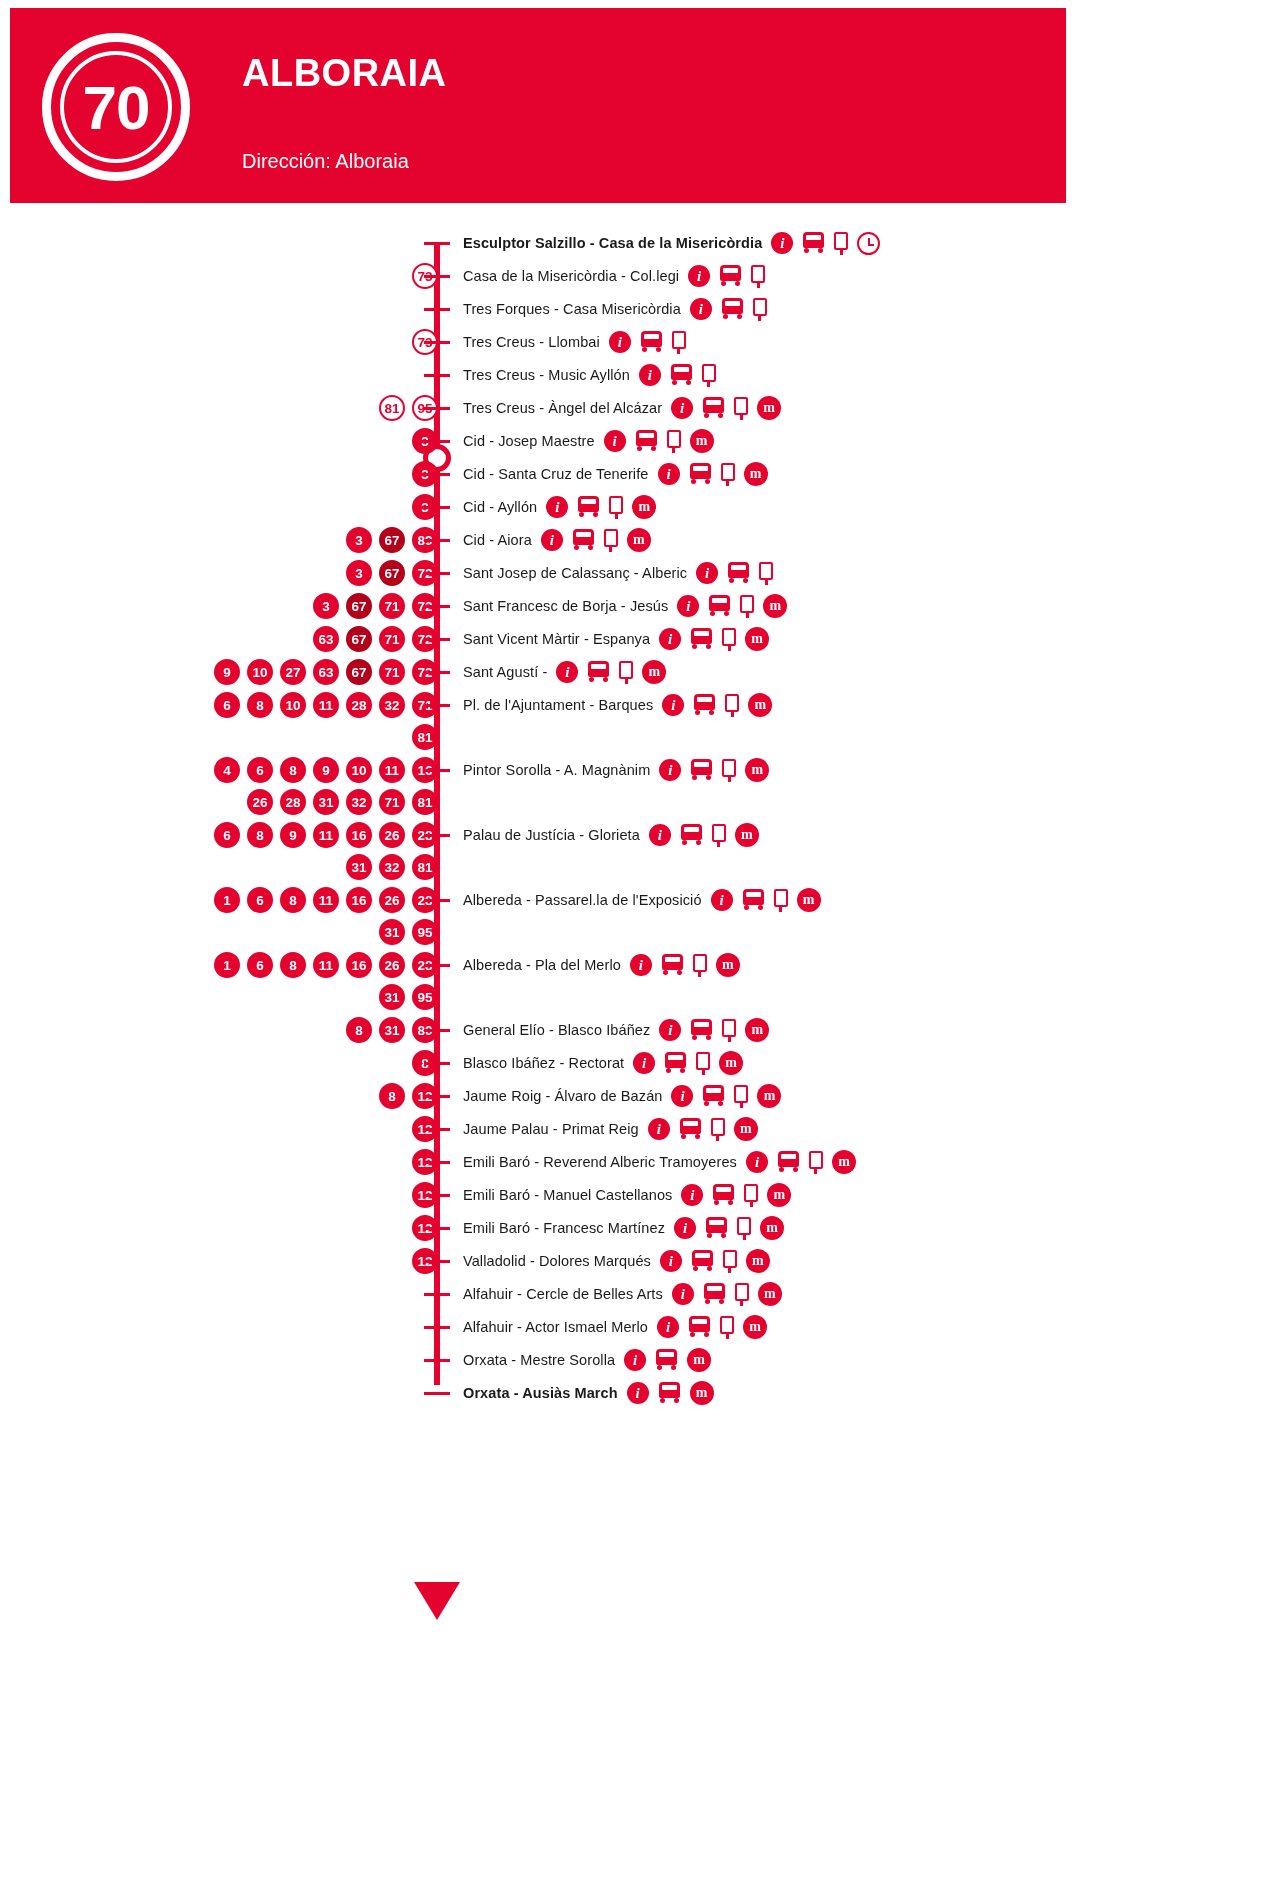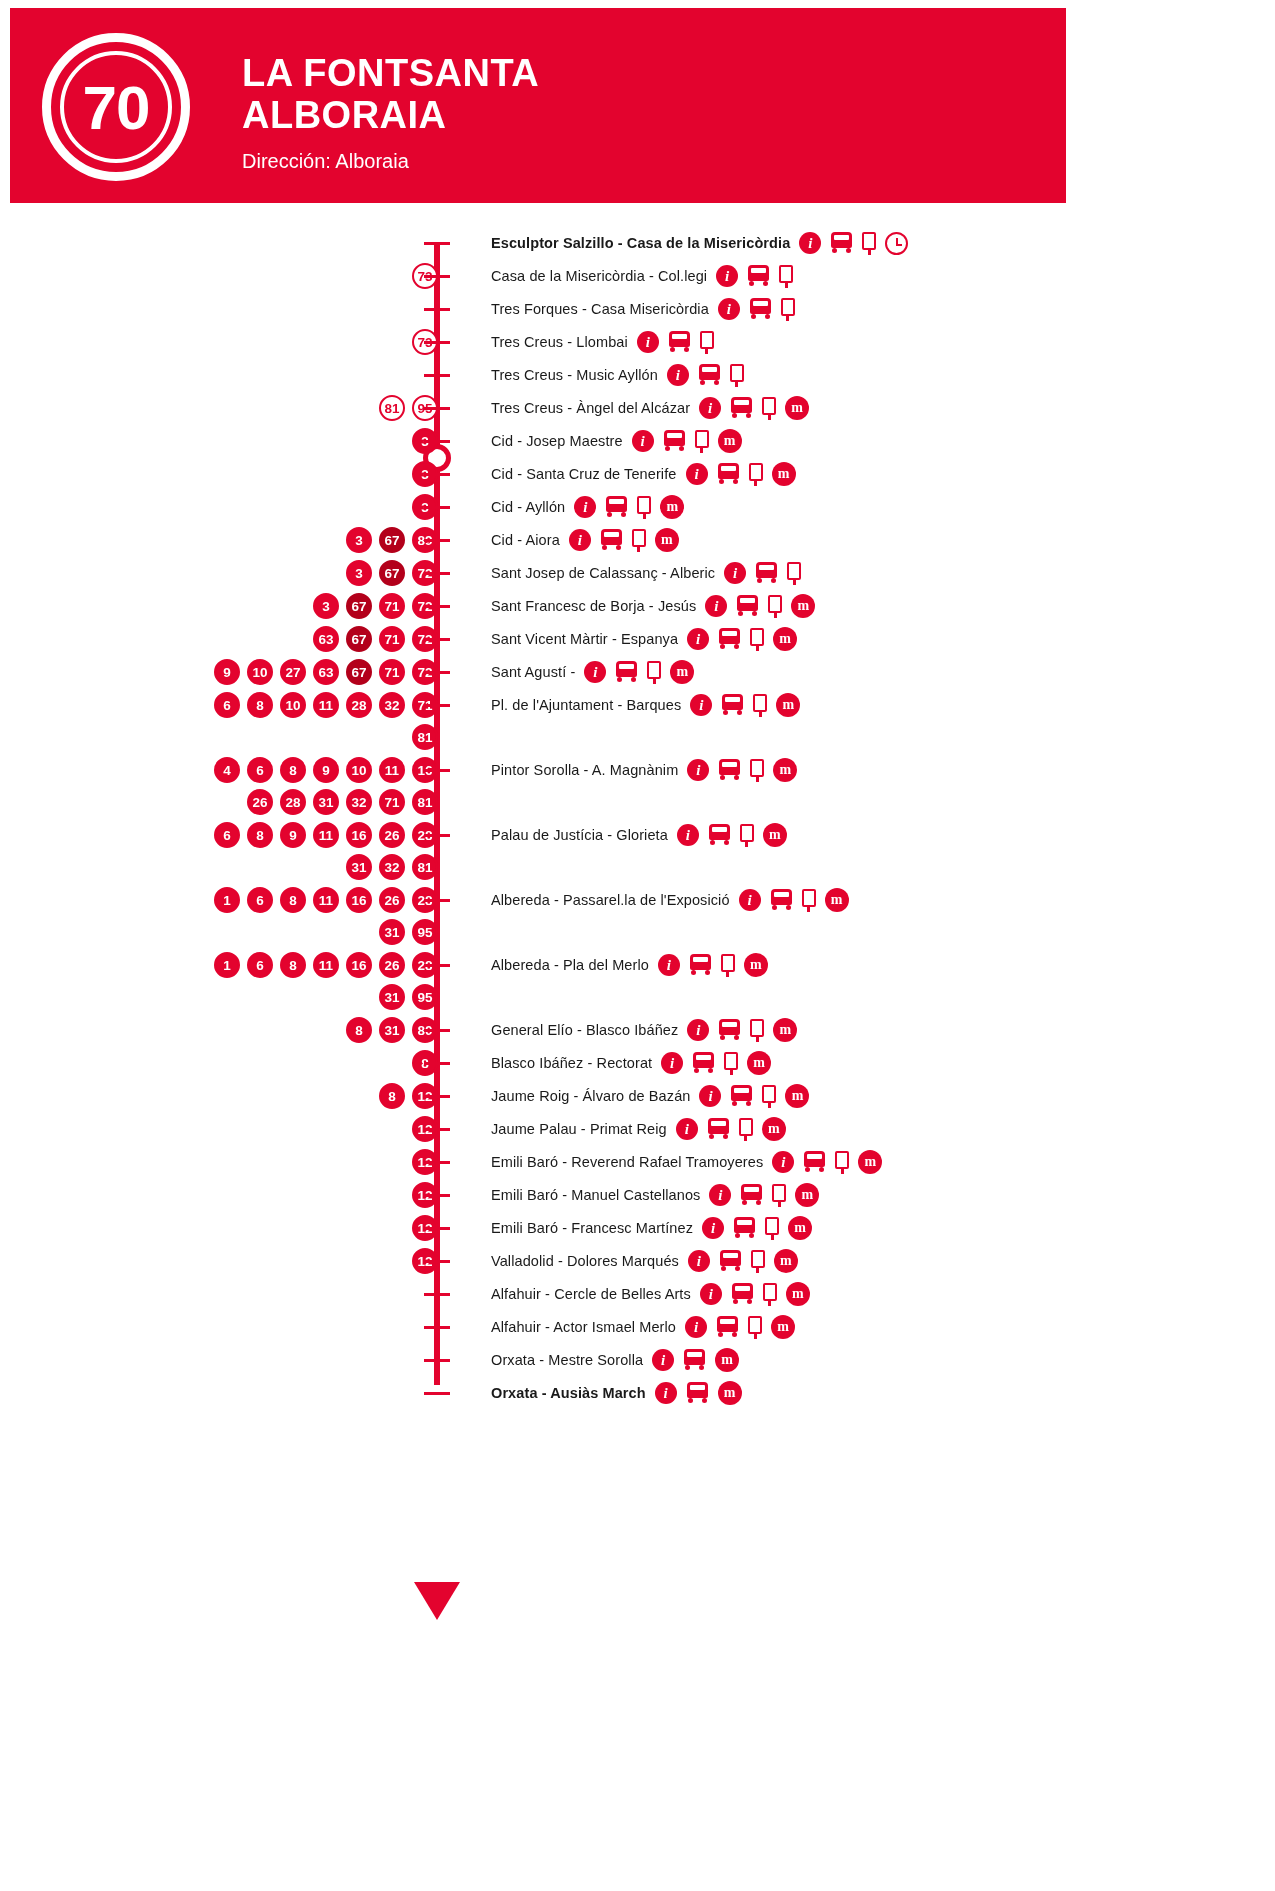--- a/index.html
+++ b/index.html
@@ -60,21 +60,21 @@
     padding-right:0;box-sizing:border-box;
   }
   .tick{
     position:absolute;left:424px;top:12px;width:26px;height:3px;background:#e3032e;
   }
   .stop-label{
     position:absolute;left:463px;top:0;height:26px;
     display:flex;align-items:center;gap:9px;white-space:nowrap;
   }
   .stop-name{
-    font-size:14.5px;color:#1a1a1a;letter-spacing:0.1px;margin-left:28px;
+    font-size:14.5px;color:#1a1a1a;letter-spacing:0.1px;
   }
   .stop-name.bold{font-weight:bold;font-size:14.5px;}
 
   
   .bul{
     width:26px;height:26px;border-radius:50%;box-sizing:border-box;
     display:inline-flex;align-items:center;justify-content:center;
     font-size:13.5px;font-weight:bold;flex:0 0 auto;
   }
   .bul.fill{background:#e3032e;color:#ffffff;border:2px solid #e3032e;}
@@ -129,21 +129,20 @@
 </head>
 <body>
 
 <div class="page">
 
   <div class="header">
     <div class="line-badge">
       <div class="line-badge-inner">70</div>
     </div>
     <div class="header-titles">
-      <div class="title-1">LA FONTSANTA</div>
       <div class="title-2">ALBORAIA</div>
     </div>
     <div class="direction">Dirección: Alboraia</div>
   </div>
 
   <div class="route">
     <div class="spine"></div>
     <div class="origin-dot"></div>
     <div id="stops-container">
         <div class="stop" style="top: 15px;">
@@ -865,21 +864,21 @@
               <span class="ico-metro">m</span>
             </span>
           </div>
         </div>
         <div class="stop" style="top: 934px;">
           <div class="conn-left">
             <span class="bul fill">12</span>
           </div>
           <div class="tick"></div>
           <div class="stop-label">
-            <span class="stop-name">Emili Baró - Reverend Rafael Tramoyeres</span>
+            <span class="stop-name">Emili Baró - Reverend Alberic Tramoyeres</span>
             <span class="ico">
               <span class="ico-info">i</span>
             </span>
             <span class="ico">
               <span class="ico-bus">
                 <span class="body"></span>
                 <span class="win"></span>
                 <span class="w1"></span>
                 <span class="w2"></span>
               </span>

